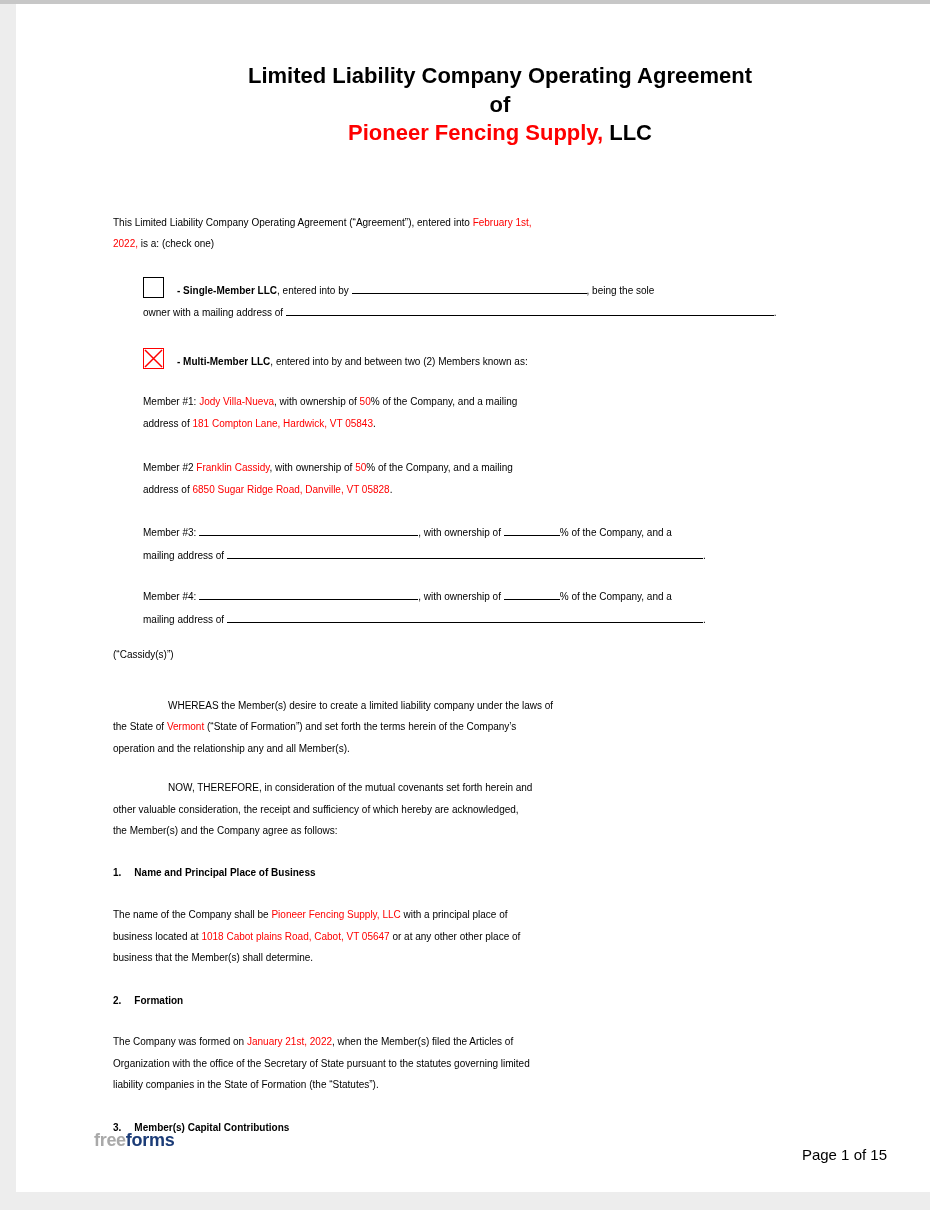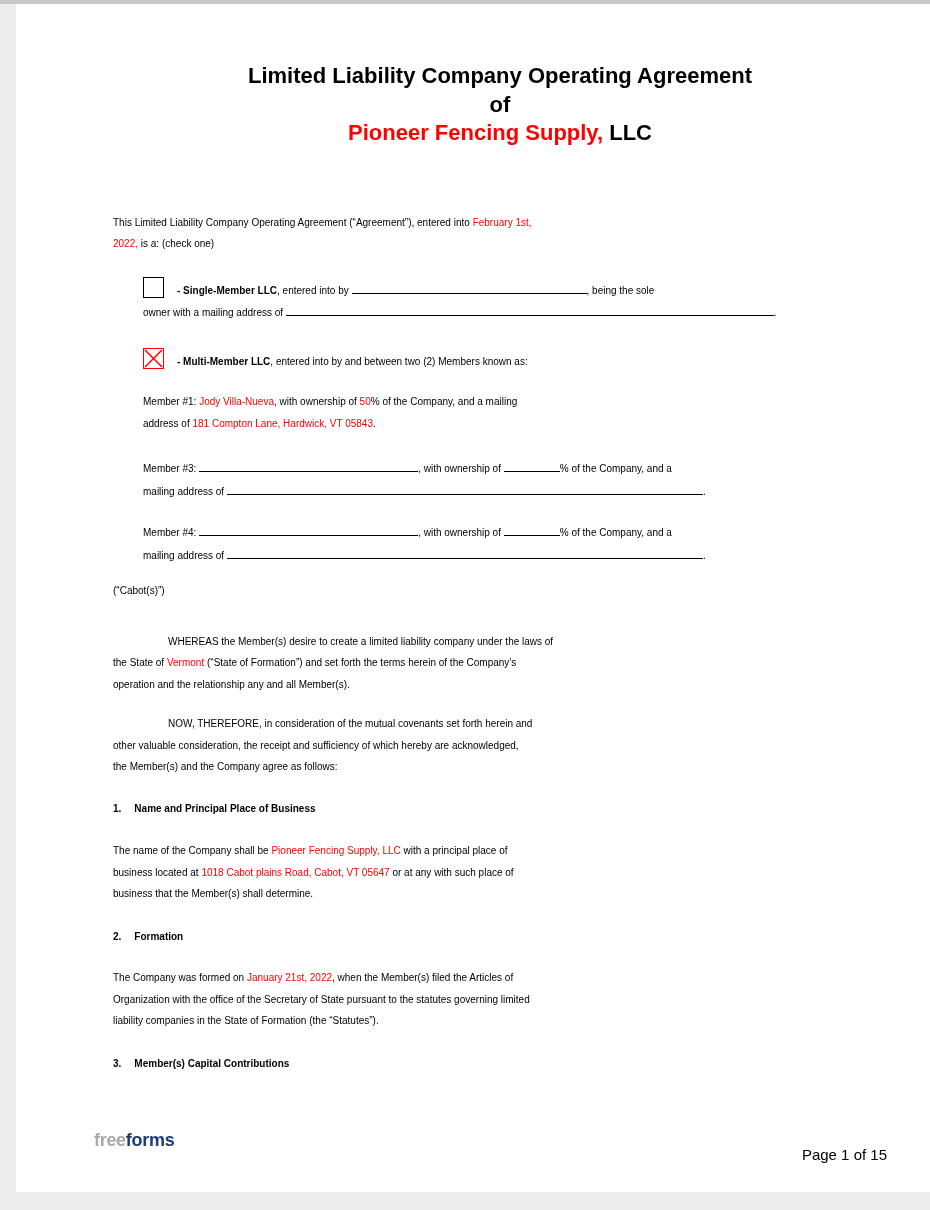--- a/index.html
+++ b/index.html
@@ -64,31 +64,32 @@
 
     <p class="mb22"><span>This Limited Liability Company Operating Agreement (“Agreement”), entered into </span><span class="red">February 1st,</span><br><span class="red">2022,</span><span> is a: (check one)</span></p>
 
     <p class="indent30 mb24"><span class="checkbox"></span><span><span class="bold">- Single-Member LLC</span><span>, entered into by </span><span class="blank" style="width: 235px;"></span><span>, being the sole</span><br><span>owner with a mailing address of </span><span class="blank" style="width: 488px;"></span><span>.</span></span></p>
 
     <p class="indent30 mb19"><span class="checkbox checked"><svg width="19" height="19" viewBox="0 0 19 19">
             <path d="M1 1 L18 18 M18 1 L1 18" stroke="#fe0000" stroke-width="1.5" fill="none"></path>
           </svg></span><span><span class="bold">- Multi-Member LLC</span><span>, entered into by and between two (2) Members known as:</span></span></p>
 
     <p class="indent30 mb23"><span>Member #1: </span><span class="red">Jody Villa-Nueva</span><span>, with ownership of </span><span class="red">50</span><span>% of the Company, and a mailing</span><br><span>address of </span><span class="red">181 Compton Lane, Hardwick, VT 05843</span><span>.</span></p>
+    <p class="indent30 mb21"><span>Member #2 </span><span class="red">Franklin Cassidy</span><span>, with ownership of </span><span class="red">50</span><span>% of the Company, and a mailing</span><br><span>address of </span><span class="red">6850 Sugar Ridge Road, Danville, VT 05828</span><span>.</span></p>
     <p class="indent30 mb19"><span>Member #3: </span><span class="blank" style="width: 219px;"></span><span>, with ownership of </span><span class="blank" style="width: 56px;"></span><span>% of the Company, and a</span><br><span>mailing address of </span><span class="blank" style="width: 476px;"></span><span>.</span></p>
     <p class="indent30 mb14"><span>Member #4: </span><span class="blank" style="width: 219px;"></span><span>, with ownership of </span><span class="blank" style="width: 56px;"></span><span>% of the Company, and a</span><br><span>mailing address of </span><span class="blank" style="width: 476px;"></span><span>.</span></p>
 
-    <p class="mb29">(“Cabot(s)”)</p>
+    <p class="mb29">(“Cassidy(s)”)</p>
 
     <p class="first-indent mb18"><span>WHEREAS the Member(s) desire to create a limited liability company under the laws of</span><br><span>the State of </span><span class="red">Vermont</span><span> (“State of Formation”) and set forth the terms herein of the Company’s</span><br><span>operation and the relationship any and all Member(s).</span></p>
 
     <p class="first-indent mb20"><span>NOW, THEREFORE, in consideration of the mutual covenants set forth herein and</span><br><span>other valuable consideration, the receipt and sufficiency of which hereby are acknowledged,</span><br><span>the Member(s) and the Company agree as follows:</span></p>
 
     <p class="section-heading mb21"><span>1.</span><span class="head-text">Name and Principal Place of Business</span></p>
-    <p class="mb21"><span>The name of the Company shall be </span><span class="red">Pioneer Fencing Supply, LLC</span><span> with a principal place of</span><br><span>business located at </span><span class="red">1018 Cabot plains Road, Cabot, VT 05647</span><span> or at any with such place of</span><br><span>business that the Member(s) shall determine.</span></p>
+    <p class="mb21"><span>The name of the Company shall be </span><span class="red">Pioneer Fencing Supply, LLC</span><span> with a principal place of</span><br><span>business located at </span><span class="red">1018 Cabot plains Road, Cabot, VT 05647</span><span> or at any other other place of</span><br><span>business that the Member(s) shall determine.</span></p>
 
     <p class="section-heading mb20"><span>2.</span><span class="head-text">Formation</span></p>
     <p class="mb21"><span>The Company was formed on </span><span class="red">January 21st, 2022</span><span>, when the Member(s) filed the Articles of</span><br><span>Organization with the office of the Secretary of State pursuant to the statutes governing limited</span><br><span>liability companies in the State of Formation (the “Statutes”).</span></p>
 
     <p class="section-heading"><span>3.</span><span class="head-text">Member(s) Capital Contributions</span></p>
 
   </div>
 
   <div class="footer-logo"><span class="logo-free">free</span><span class="logo-forms">forms</span></div>
 

